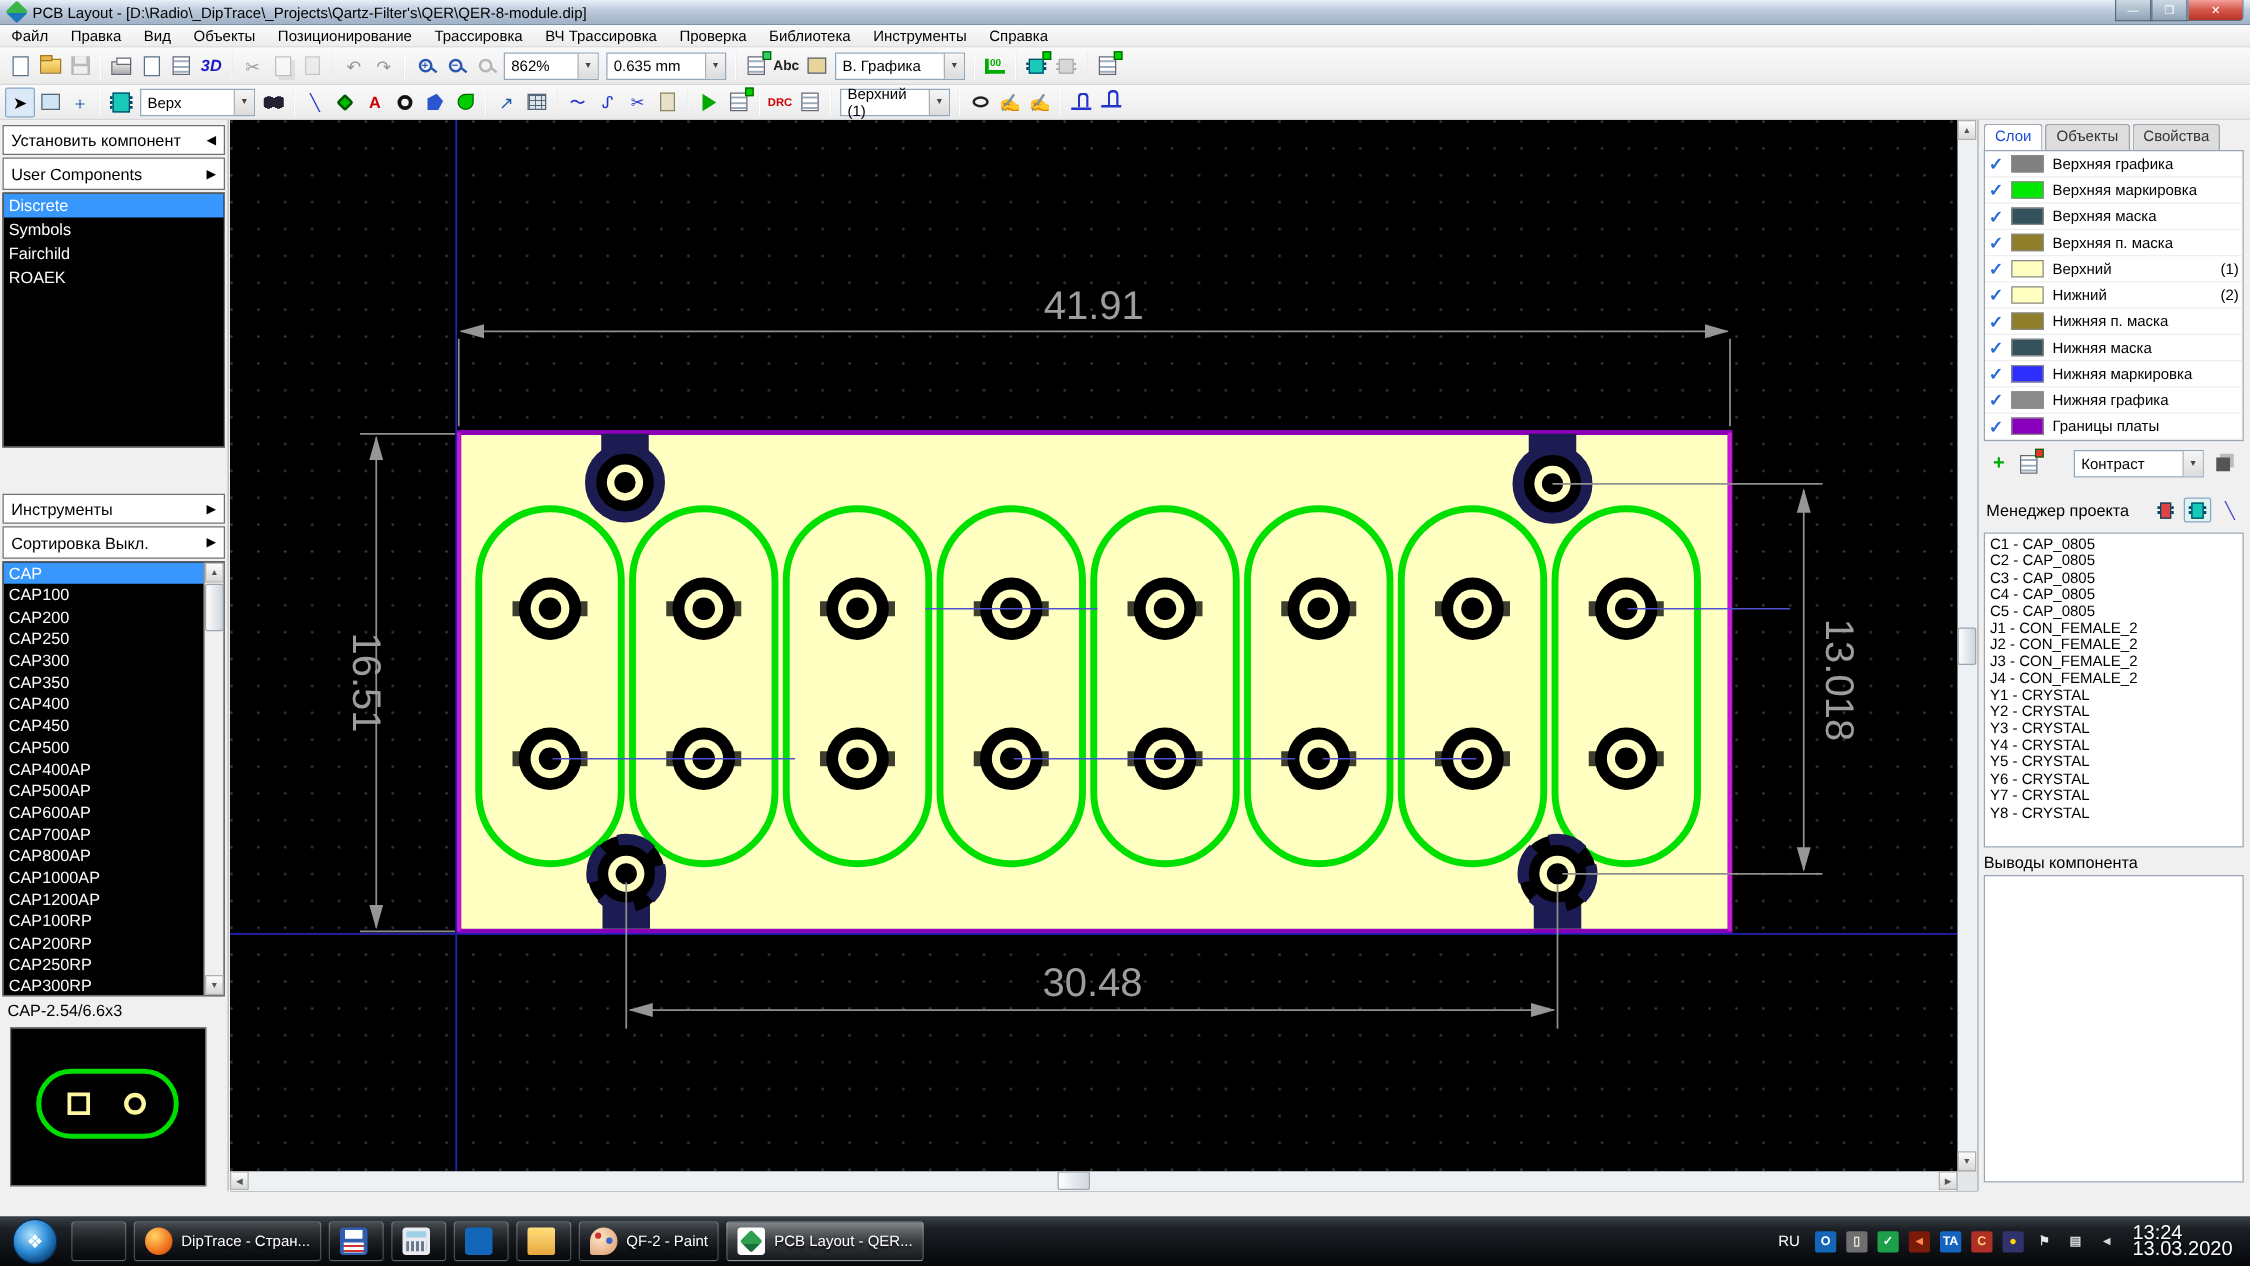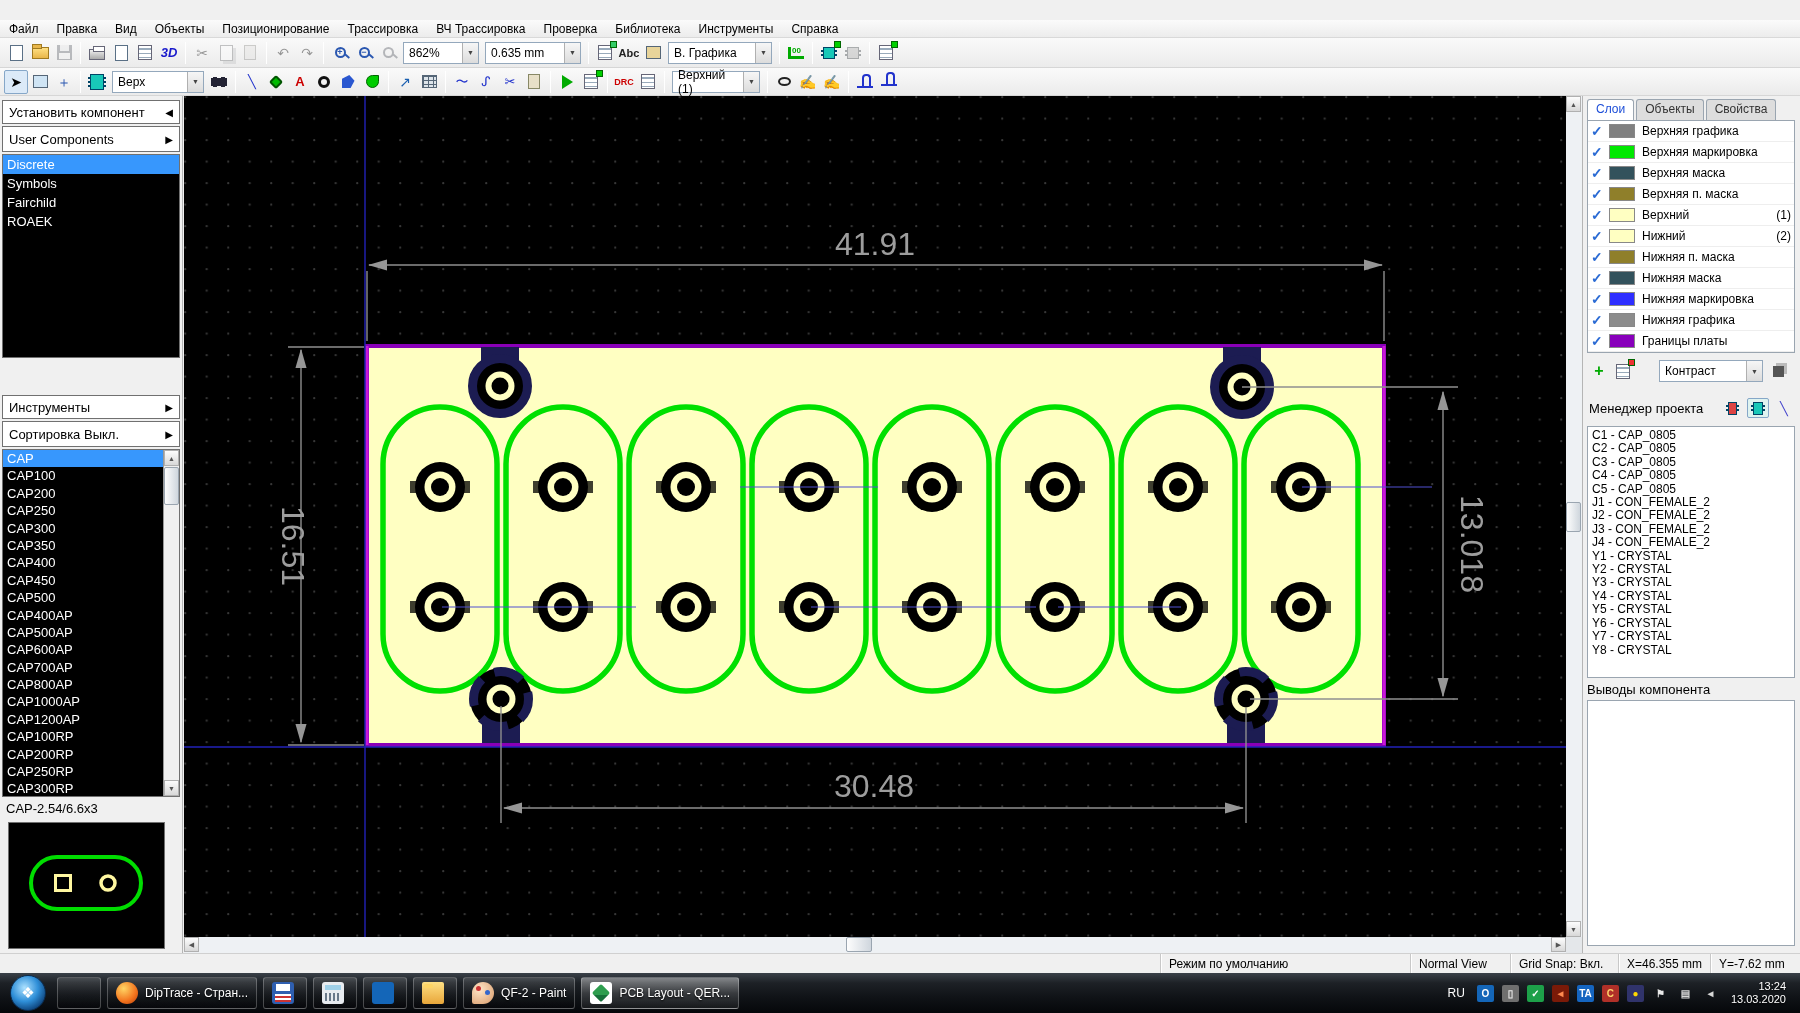--- a/index.html
+++ b/index.html
@@ -161,28 +161,37 @@
 .k-folder:before{content:"";position:absolute;left:2px;top:2px;width:9px;height:4px;background:#ffd564;border-radius:2px 2px 0 0}
 .k-paint{background:radial-gradient(circle at 35% 35%,#ffe6c8,#d89a6a);border-radius:50% 50% 50% 10%;position:relative}
 .k-paint:before{content:"";position:absolute;left:4px;top:4px;width:5px;height:5px;border-radius:50%;background:#c33}
 .k-paint:after{content:"";position:absolute;right:4px;top:8px;width:5px;height:5px;border-radius:50%;background:#36c}
 .k-diptrace{background:#fff;position:relative}
 .k-diptrace:before{content:"";position:absolute;inset:3px;background:linear-gradient(135deg,#2e9e4f 60%,#17703a 60%);
   transform:rotate(45deg) scale(.8);border-radius:2px}
 #tray{margin-left:auto;display:flex;align-items:center;color:#eee}
 .tray-ico{width:17px;height:17px;margin:0 4px;border-radius:2px;display:flex;align-items:center;
   justify-content:center;font-size:10px;font-weight:bold}
-#clock{text-align:right;font-size:11px;line-height:13px;color:#fff;margin:0 10px 0 8px;text-shadow:0 1px 2px #000}
+#clock{text-align:left;font-size:16px;line-height:13px;color:#fff;margin:0 10px 0 8px;text-shadow:0 1px 2px #000}
 #ru-ind{font-size:12px;margin:0 8px;color:#fff}
 </style>
 </head>
 <body>
 
 <div id="screen">
 
+  <div class="titlebar">
+    <span class="app-ico"></span>
+    <span>PCB Layout - [D:\Radio\_DipTrace\_Projects\Qartz-Filter's\QER\QER-8-module.dip]</span>
+    <span class="win-btns">
+      <span class="win-btn">—</span>
+      <span class="win-btn">❐</span>
+      <span class="win-btn close">✕</span>
+    </span>
+  </div>
 
   <div class="menubar">
 
   <span class="mi">Файл</span>
       <span class="mi">Правка</span>
       <span class="mi">Вид</span>
       <span class="mi">Объекты</span>
       <span class="mi">Позиционирование</span>
       <span class="mi">Трассировка</span>
       <span class="mi">ВЧ Трассировка</span>
@@ -805,28 +814,20 @@
         <div class="citem">Y4 - CRYSTAL</div>
         <div class="citem">Y5 - CRYSTAL</div>
         <div class="citem">Y6 - CRYSTAL</div>
         <div class="citem">Y7 - CRYSTAL</div>
         <div class="citem">Y8 - CRYSTAL</div>
       </div>
     <div id="pins-label">Выводы компонента</div>
     <div id="pinsbox"></div>
   </div>
 
-  <div id="statusbar">
-    <span style="flex:1"></span>
-    <span class="scell" style="width:250px">Режим по умолчанию</span>
-    <span class="scell" style="width:100px">Normal View</span>
-    <span class="scell" style="width:108px">Grid Snap: Вкл.</span>
-    <span class="scell" style="width:92px">X=46.355 mm</span>
-    <span class="scell" style="width:90px">Y=-7.62 mm</span>
-  </div>
 
   <div id="taskbar">
     <span id="start-orb">❖</span>
     <span id="tk-apps" style="display:flex;align-items:center">
 
         <span class="tk-btn">
           <span class="tbi k-ie"></span>
 
         </span>
 

